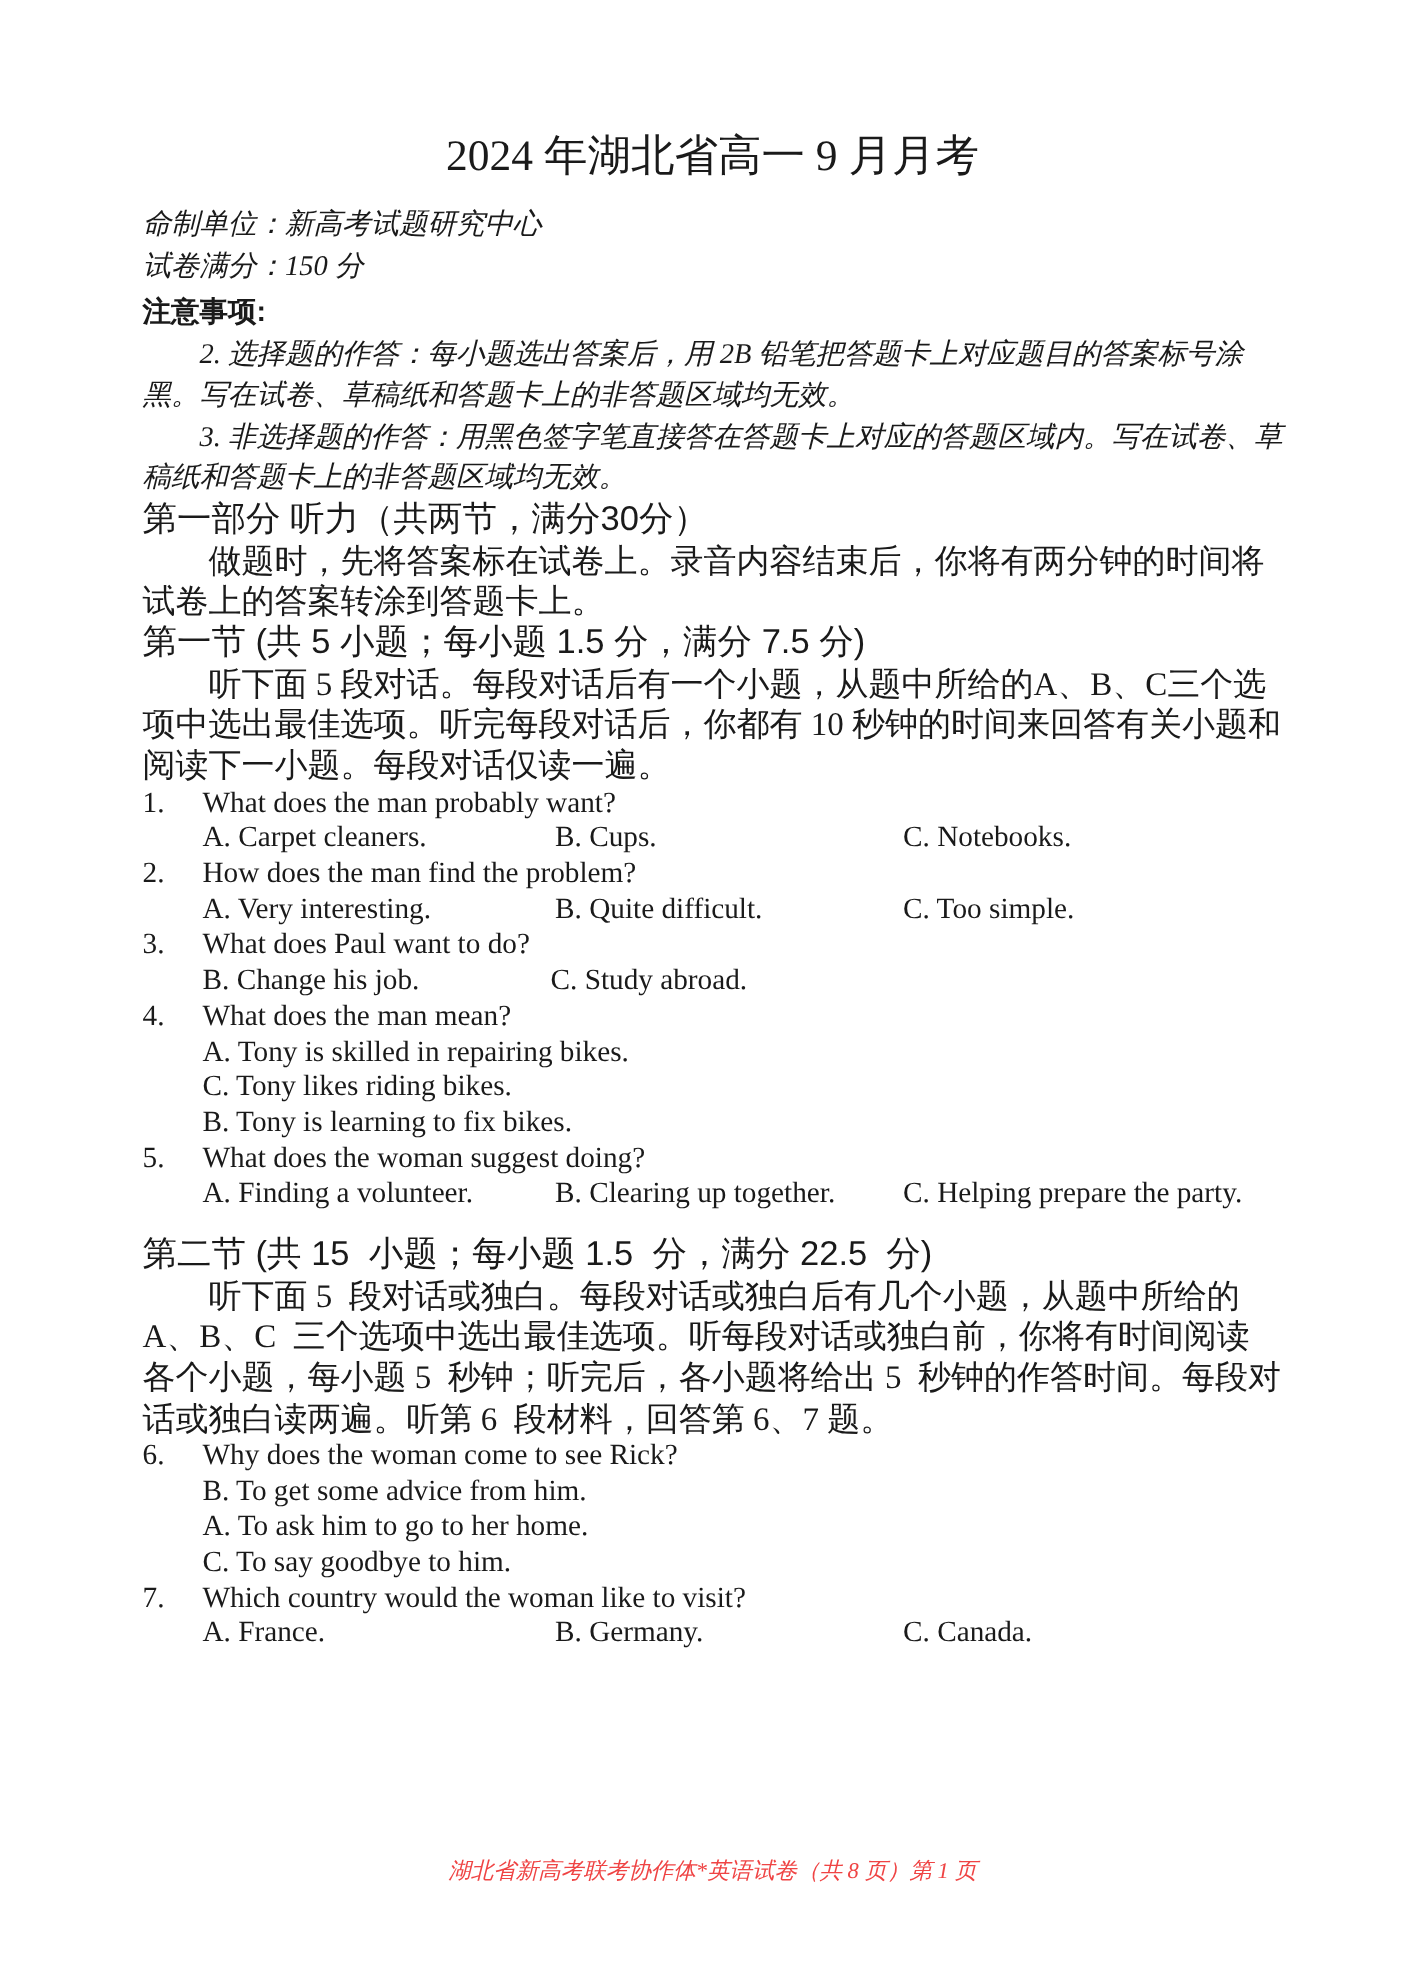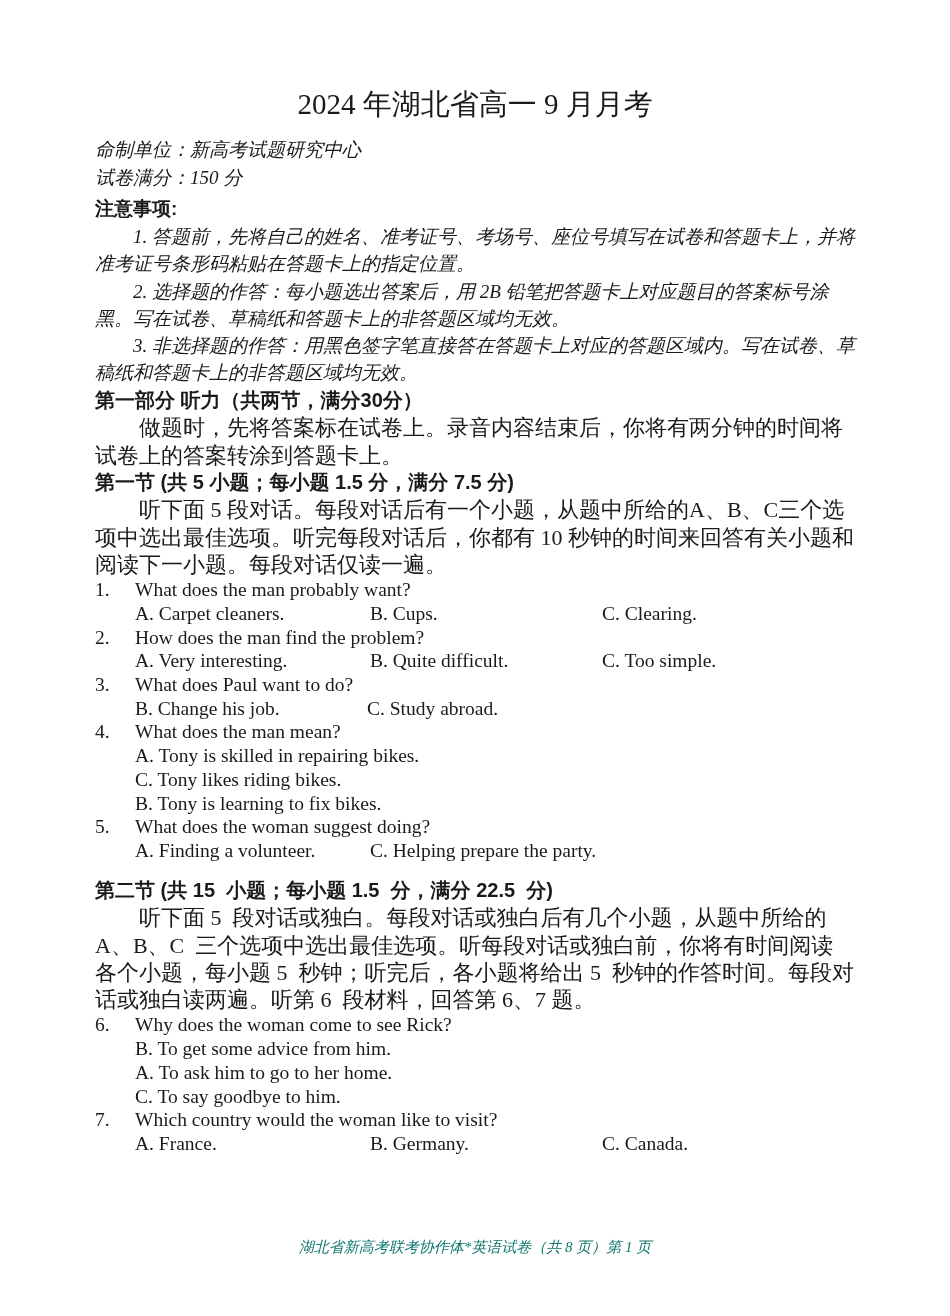--- a/index.html
+++ b/index.html
@@ -42,21 +42,21 @@
   .notice-item{
     margin:0;text-indent:2em;
     font-size:19px;line-height:27.3px;
     white-space:pre-wrap;
   }
 
   
   .sec-head{
     margin:0;
     font-family:"Liberation Sans","DejaVu Sans",sans-serif;
-    font-weight:700;font-size:20px;line-height:27.5px;
+    font-weight:400;font-size:23px;line-height:27.5px;
     white-space:pre-wrap;
   }
   .sec-head.gap-top{margin-top:14px;}
   .cn{
     margin:0;text-indent:2em;
     font-family:"Liberation Serif","DejaVu Serif",serif;
     font-size:22px;line-height:27.3px;
     white-space:pre-wrap;
   }
 
@@ -74,58 +74,57 @@
   .opt-c{flex:1;}
   .opts-stack{padding-left:40px;}
   .opts-stack div{white-space:pre-wrap;}
 
   
   .footer{
     position:absolute;left:0;right:0;top:1238px;
     text-align:center;
     font-family:"Liberation Serif","DejaVu Serif",serif;
     font-style:italic;
-    font-size:15px;color:#0f766e;
+    font-size:15px;color:#ef4444;
     white-space:pre-wrap;
   }
 </style>
 </head>
 <body>
 
 <div class="page">
 
   <h1 class="title1">2024 年湖北省高一 9 月月考</h1>
 
   <div class="meta kai">
     <p>命制单位：新高考试题研究中心</p>
     <div class="meta-row">
       <span>试卷满分：150 分</span>
     </div>
   </div>
 
   <p class="notice-head">注意事项:</p>
-  <p class="notice-item kai">1. 答题前，先将自己的姓名、准考证号、考场号、座位号填写在试卷和答题卡上，并将准考证号条形码粘贴在答题卡上的指定位置。</p>
   <p class="notice-item kai">2. 选择题的作答：每小题选出答案后，用 2B 铅笔把答题卡上对应题目的答案标号涂黑。写在试卷、草稿纸和答题卡上的非答题区域均无效。</p>
   <p class="notice-item kai">3. 非选择题的作答：用黑色签字笔直接答在答题卡上对应的答题区域内。写在试卷、草稿纸和答题卡上的非答题区域均无效。</p>
 
   <h3 class="sec-head">第一部分 听力（共两节，满分30分）</h3>
   <p class="cn">做题时，先将答案标在试卷上。录音内容结束后，你将有两分钟的时间将试卷上的答案转涂到答题卡上。</p>
 
   <h3 class="sec-head">第一节 (共 5 小题；每小题 1.5 分，满分 7.5 分)</h3>
   <p class="cn">听下面 5 段对话。每段对话后有一个小题，从题中所给的A、B、C三个选项中选出最佳选项。听完每段对话后，你都有 10 秒钟的时间来回答有关小题和阅读下一小题。每段对话仅读一遍。</p>
 
   <div class="q">
     <div class="q-line">
       <span class="q-num">1.</span>
       <span class="q-text">What does the man probably want?</span>
     </div>
     <div class="opts-row">
       <span class="opt-a">A. Carpet cleaners.</span>
       <span class="opt-b">B. Cups.</span>
-      <span class="opt-c">C. Clearing.</span>
+      <span class="opt-c">C. Notebooks.</span>
     </div>
   </div>
 
   <div class="q">
     <div class="q-line">
       <span class="q-num">2.</span>
       <span class="q-text">How does the man find the problem?</span>
     </div>
     <div class="opts-row">
       <span class="opt-a">A. Very interesting.</span>
@@ -157,20 +156,21 @@
     </div>
   </div>
 
   <div class="q">
     <div class="q-line">
       <span class="q-num">5.</span>
       <span class="q-text">What does the woman suggest doing?</span>
     </div>
     <div class="opts-row">
       <span class="opt-a">A. Finding a volunteer.</span>
+      <span class="opt-b">B. Clearing up together.</span>
       <span class="opt-c">C. Helping prepare the party.</span>
     </div>
   </div>
 
   <h3 class="sec-head gap-top">第二节 (共 15  小题；每小题 1.5  分，满分 22.5  分)</h3>
   <p class="cn">听下面 5  段对话或独白。每段对话或独白后有几个小题，从题中所给的 A、B、C  三个选项中选出最佳选项。听每段对话或独白前，你将有时间阅读各个小题，每小题 5  秒钟；听完后，各小题将给出 5  秒钟的作答时间。每段对话或独白读两遍。听第 6  段材料，回答第 6、7 题。</p>
 
   <div class="q">
     <div class="q-line">
       <span class="q-num">6.</span>

